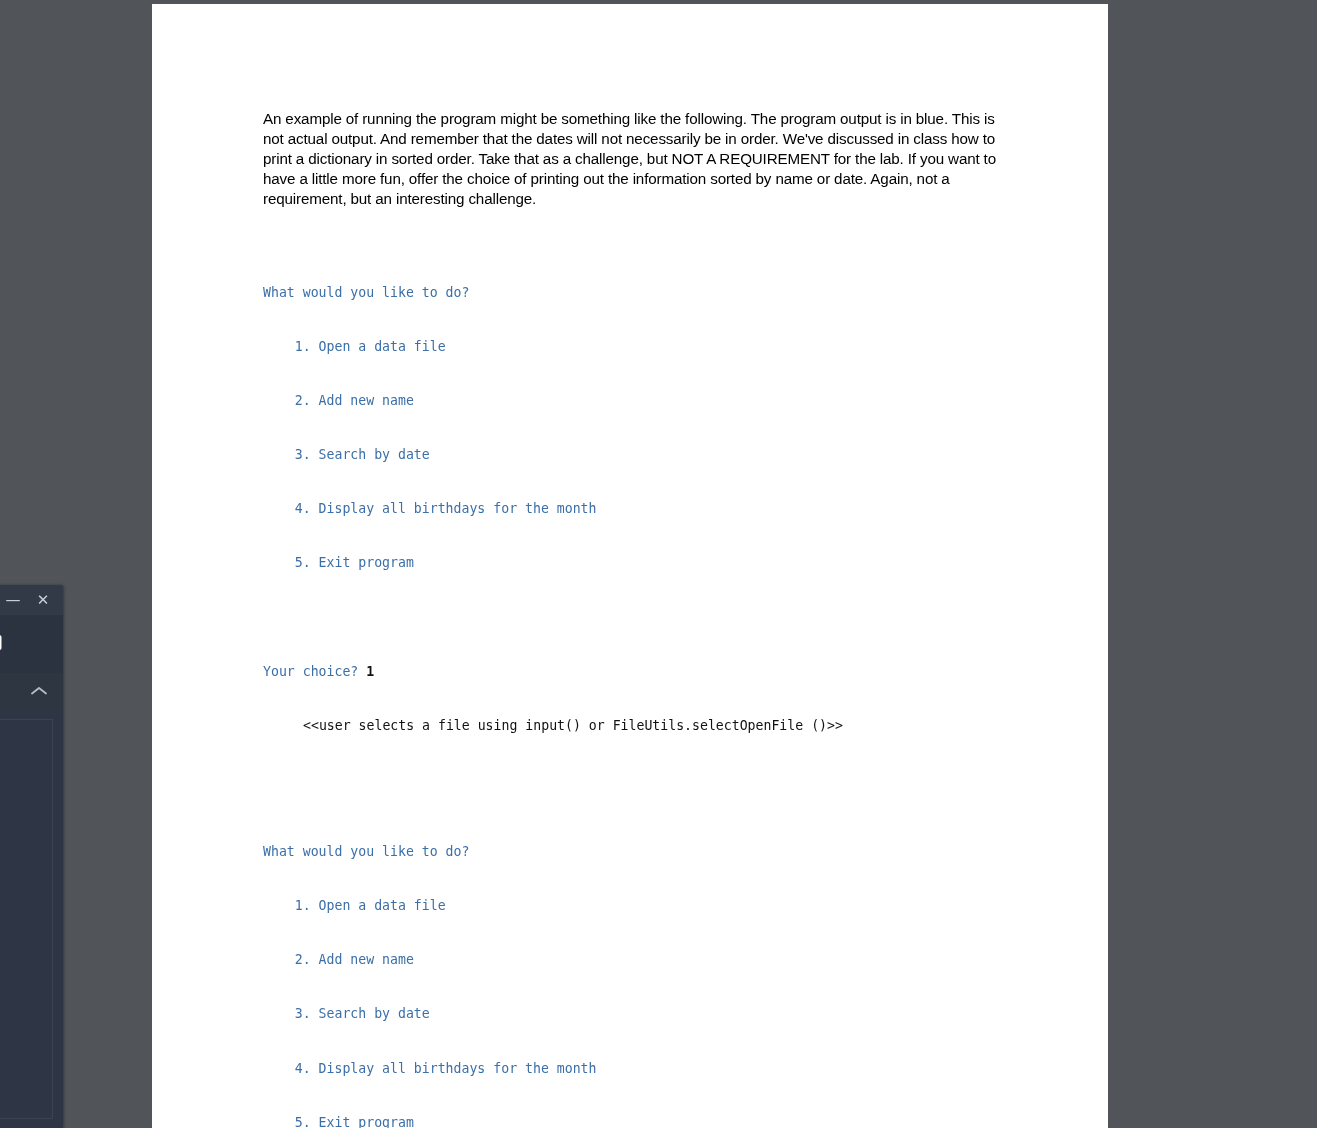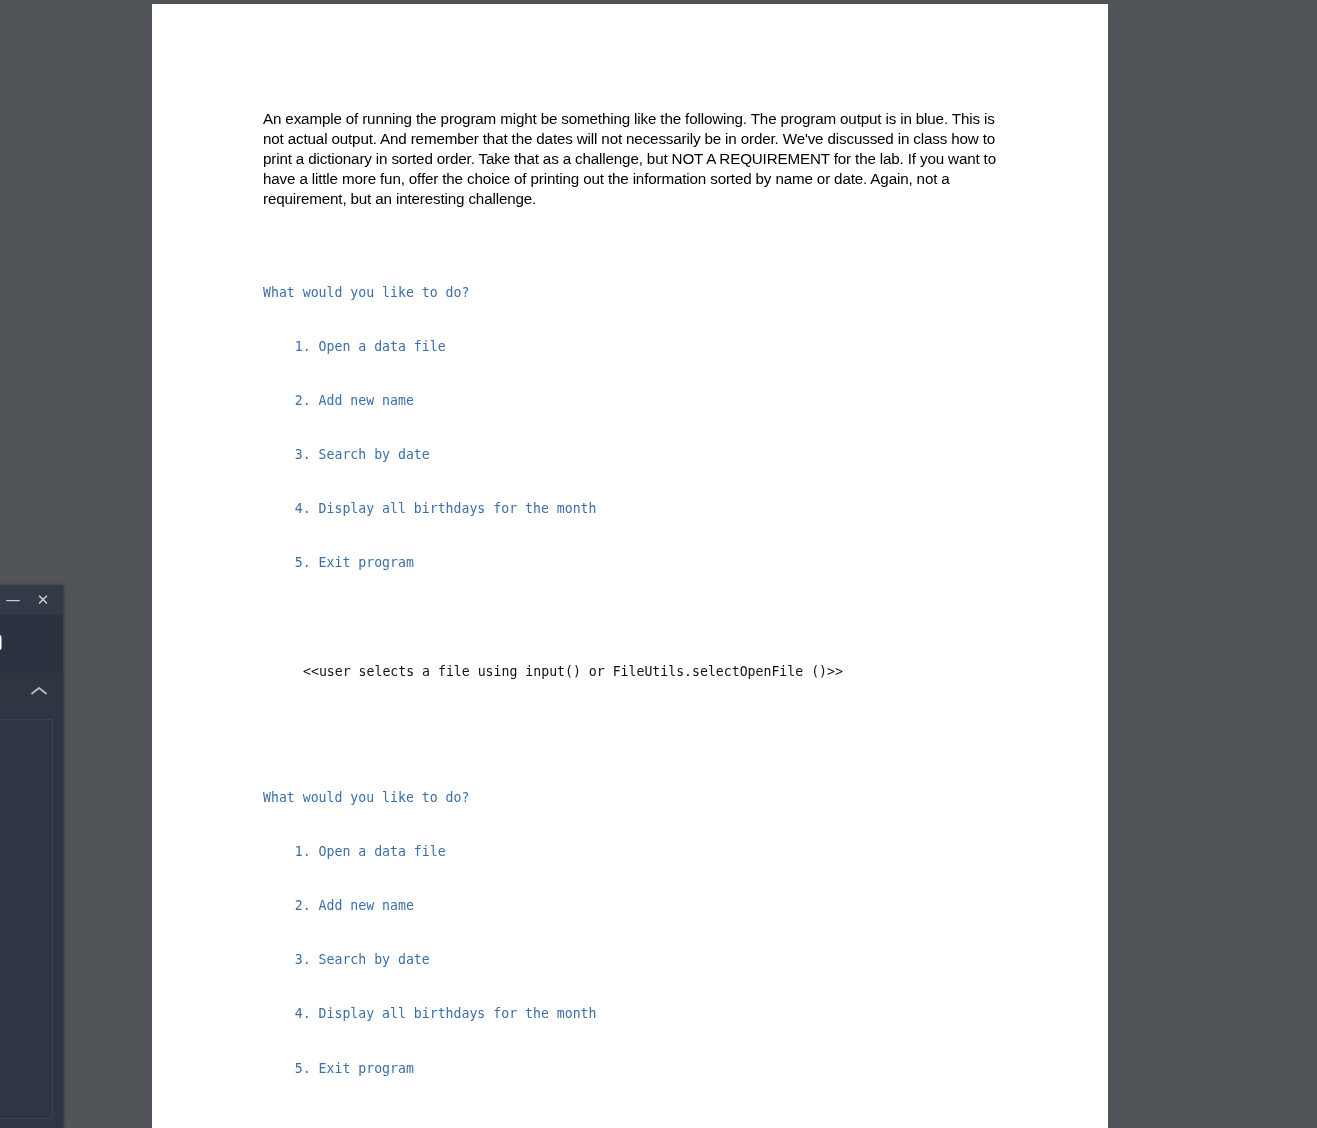--- a/index.html
+++ b/index.html
@@ -156,20 +156,21 @@
     <p class="prose">An example of running the program might be something like the following. The program output is in blue. This is not actual output. And remember that the dates will not necessarily be in order. We've discussed in class how to print a dictionary in sorted order. Take that as a challenge, but NOT A REQUIREMENT for the lab. If you want to have a little more fun, offer the choice of printing out the information sorted by name or date. Again, not a requirement, but an interesting challenge.</p>
 
     <div class="console">
       <span class="cline">What would you like to do?</span>
       <span class="cline">    1. Open a data file</span>
       <span class="cline">    2. Add new name</span>
       <span class="cline">    3. Search by date</span>
       <span class="cline">    4. Display all birthdays for the month</span>
       <span class="cline">    5. Exit program</span>
       <span class="blank"></span>
+      <span class="cline"><span>Your choice? </span><span class="blk">1</span></span>
       <span class="cline blkn">&lt;&lt;user selects a file using input() or FileUtils.selectOpenFile ()&gt;&gt;</span>
       <span class="blank"></span>
 
       <span class="cline">What would you like to do?</span>
       <span class="cline">    1. Open a data file</span>
       <span class="cline">    2. Add new name</span>
       <span class="cline">    3. Search by date</span>
       <span class="cline">    4. Display all birthdays for the month</span>
       <span class="cline">    5. Exit program</span>
       

